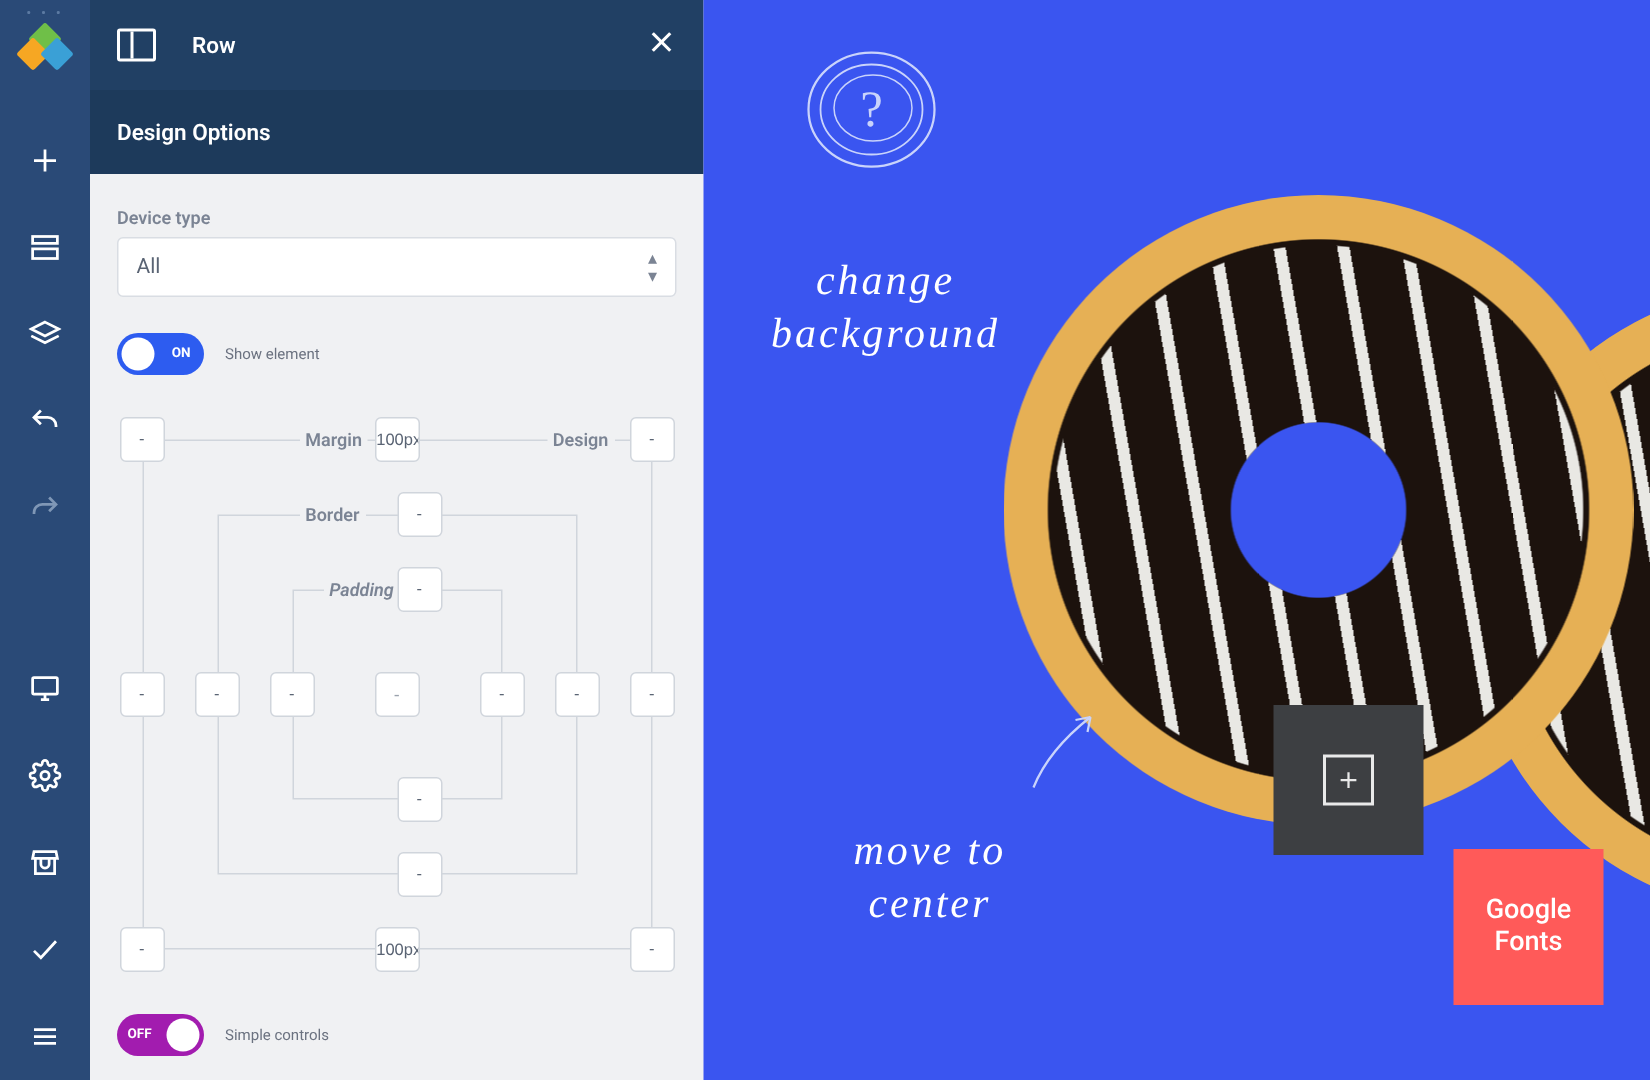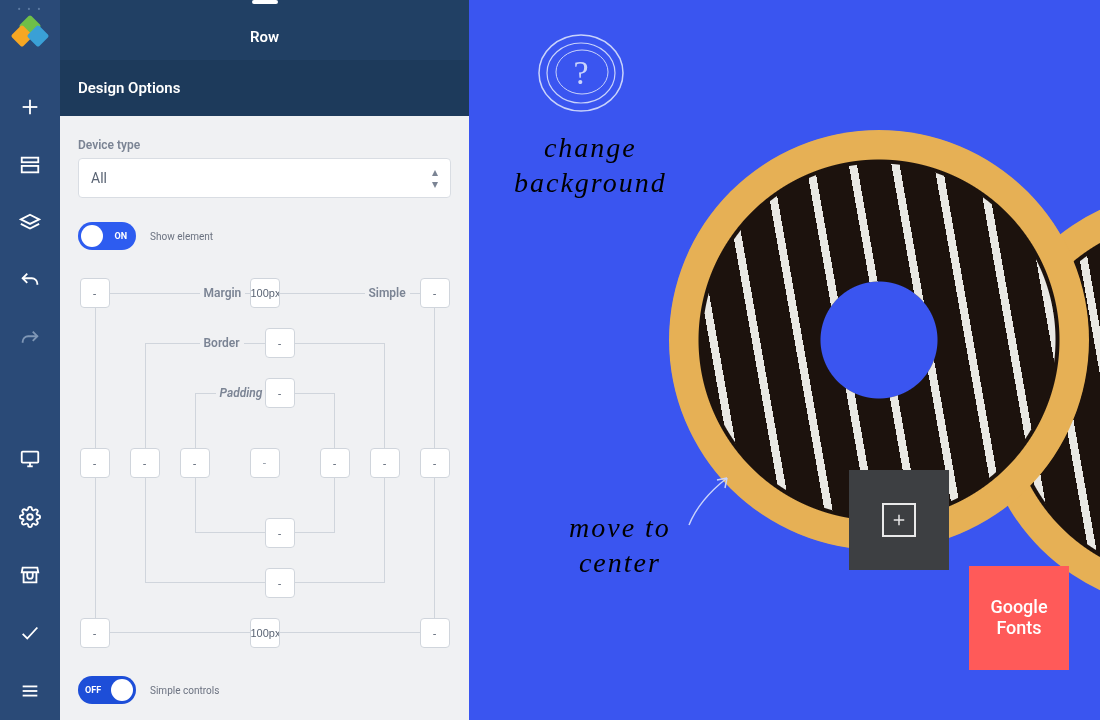--- a/index.html
+++ b/index.html
@@ -43,21 +43,20 @@
     color:#5a6474;
   }
   .panel-header {
     height: 60px;
     background: #214064;
     color:#fff;
     display:flex;
     align-items:center;
     padding: 0 18px;
     gap: 24px;
-    flex-direction: column;
   }
   .panel-header .row-icon {
     width:26px; height:22px; border:2px solid #fff; border-radius:2px; position:relative;
   }
   .panel-header .row-icon::after {
     content:""; position:absolute; left:7px; top:0; bottom:0; width:2px; background:#fff;
   }
   .panel-header .title { font-weight:600; font-size:15px; flex:1; }
   .panel-header .close { cursor:pointer; }
   .panel-header .close svg { width:20px; height:20px; stroke:#fff; stroke-width:2.5; }
@@ -101,21 +100,21 @@
   
   .toggle-row {
     display:flex; align-items:center; gap:14px;
     margin-bottom: 28px;
   }
   .toggle {
     width:58px; height:28px; border-radius:14px; position:relative; cursor:pointer;
     display:flex; align-items:center;
   }
   .toggle.on { background:#2d5cf0; }
-  .toggle.off { background:#1d4ed8; }
+  .toggle.off { background:#a21caf; }
   .toggle .knob {
     width:22px; height:22px; border-radius:50%; background:#fff; position:absolute; top:3px;
   }
   .toggle.on .knob { left:3px; }
   .toggle.off .knob { right:3px; }
   .toggle .tlabel {
     font-size:9px; font-weight:700; color:#fff; position:absolute;
   }
   .toggle.on .tlabel { right:9px; }
   .toggle.off .tlabel { left:7px; }
@@ -158,24 +157,25 @@
     position:relative;
     overflow:hidden;
     color:#d6def9;
   }
   .scribble {
     position:absolute;
     font-family: "Brush Script MT", "Bradley Hand", cursive;
     font-style: italic;
     font-size: 28px;
     line-height: 1.25;
-    color:#000000;
+    color:#ffffff;
     letter-spacing: 2px;
     white-space: pre;
     text-align:center;
+    margin-top:40px;
   }
   .circle-q {
     position:absolute; left:62px; top:28px; width:100px; height:90px;
     color:#c9d3fb;
   }
   .arrow {
     position:absolute; stroke:#c9d3fb; fill:none; stroke-width:1.5;
   }
 
   
@@ -324,21 +324,21 @@
       </div>
       <span class="cap">Show element</span>
     </div>
 
     <div class="onion">
       <div class="ring ring-margin"></div>
       <div class="ring ring-border"></div>
       <div class="ring ring-padding"></div>
 
       <span class="lab" style="left:120px; top:8px;">Margin</span>
-      <span class="lab" style="left:285px; top:8px;">Simple</span>
+      <span class="lab" style="left:285px; top:8px;">Design</span>
       <span class="lab" style="left:120px; top:58px;">Border</span>
       <span class="lab" style="left:136px; top:108px;font-style:italic;">Padding</span>
 
       <div class="cell" style="left:170px; top:0;">
           <input value="100px" style="">
         </div>
       <div class="cell" style="left:340px; top:170px;">
           <input value="-" style="">
         </div>
       <div class="cell" style="left:0;    top:170px;">

